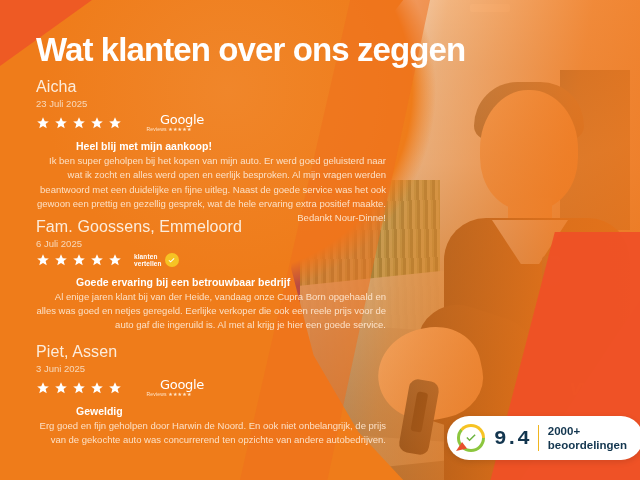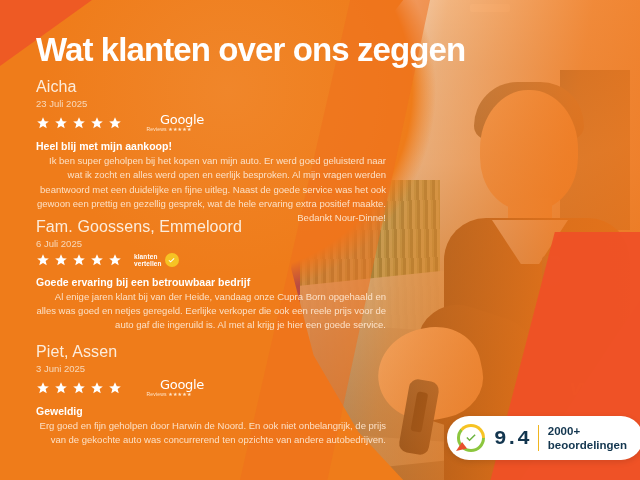--- a/index.html
+++ b/index.html
@@ -76,21 +76,21 @@
   .stars{display:flex;gap:4px;}
   .star{width:14px;height:14px;display:block;fill:#fff;}
   .gbadge{line-height:1;text-align:center;}
   .gbadge .gl{color:#fff;font-size:13px;font-weight:400;letter-spacing:-.3px;font-family:"DejaVu Sans",sans-serif;margin-left:26px;}
   .gbadge .gs{color:#ffe6cc;font-size:5px;letter-spacing:.2px;margin-top:1px;}
   .kbadge{display:flex;align-items:center;gap:3px;}
   .kbadge .kt{color:#fff;font-size:6.5px;font-weight:700;line-height:1.15;letter-spacing:.1px;}
   .kcirc{width:14px;height:14px;border-radius:50%;background:#f6c324;display:flex;
     align-items:center;justify-content:center;}
   .kcirc svg{width:9px;height:9px;fill:#fff;}
-  .rv-head{color:#fff;font-size:10.5px;font-weight:700;margin-top:8px;}
+  .rv-head{color:#fff;font-size:10.5px;font-weight:700;margin-top:8px;margin-left:40px;}
   .rv-body{color:#fde4cc;font-size:9.5px;line-height:1.5;margin-top:2px;max-width:350px;opacity:.96;text-align:right;}
 
   
   .pill{position:absolute;left:447px;top:416px;height:44px;background:#fff;border-radius:22px;
     display:flex;align-items:center;padding:0 16px 0 10px;gap:9px;box-shadow:0 2px 6px rgba(0,0,0,.12);}
   .plogo{width:28px;height:28px;border-radius:50%;position:relative;flex:none;
     background:conic-gradient(from 200deg,#8cc63e 0deg 110deg,#f6c324 110deg 250deg,#8cc63e 250deg 360deg);
     display:flex;align-items:center;justify-content:center;}
   .plogo::after{content:"";position:absolute;left:3px;top:3px;width:22px;height:22px;border-radius:50%;background:#fff;}
   .plogo svg{position:relative;z-index:2;width:14px;height:14px;fill:#6cb33f;}

